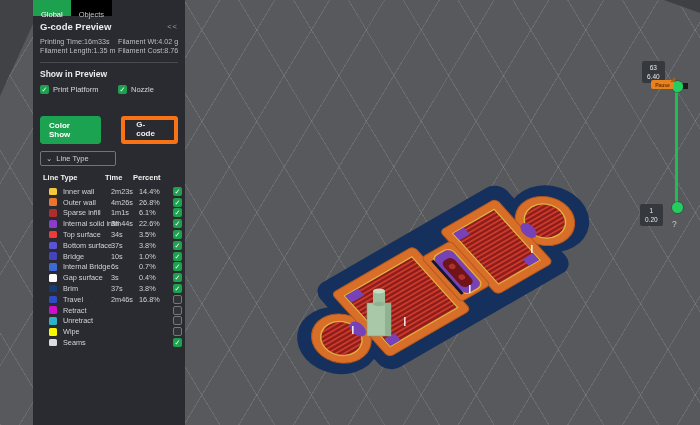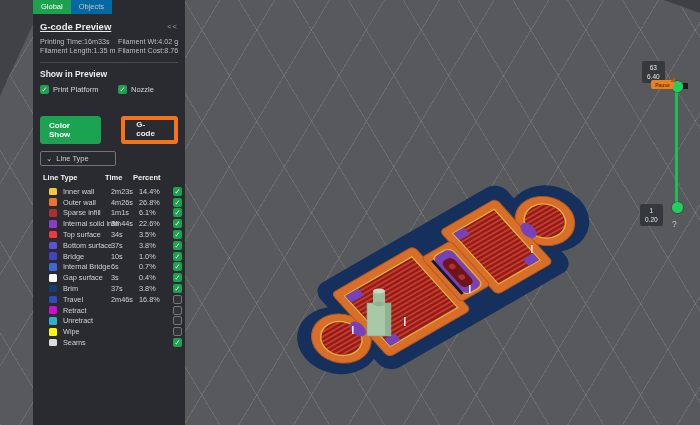--- a/index.html
+++ b/index.html
@@ -12,26 +12,26 @@
   .corner-tl{position:absolute;left:0;top:0;width:44px;height:96px;background:#414246;
     clip-path:polygon(0 0,100% 0,0 100%);}
   .corner-tr{position:absolute;right:0;top:0;width:36px;height:13px;background:#3f4043;
     clip-path:polygon(0 0,100% 0,100% 100%);}
   .model-svg{position:absolute;left:0;top:0;}
 
   
   .panel{position:absolute;left:33px;top:0;width:152px;height:425px;
     background:rgba(40,41,45,0.95);color:#c9cacc;}
   .tabs{display:flex;height:14px;}
-  .tab{padding:0 8px;line-height:14px;font-size:7.5px;cursor:default;}
+  .tab{padding:8px 8px;line-height:14px;font-size:7.5px;cursor:default;}
   .tab.active{background:#1ea14e;color:#ffffff;}
-  .tab.idle{background:#0369a1;color:#c2c3c5;}
+  .tab.idle{background:#000000;color:#c2c3c5;}
   .panel-body{padding:4px 7px 0 7px;}
   .title-row{display:flex;justify-content:space-between;align-items:center;margin:3px 0 5px 0;}
-  .title-row .t{font-weight:bold;font-size:9.5px;color:#ececec;text-decoration:underline;}
+  .title-row .t{font-weight:bold;font-size:9.5px;color:#ececec;}
   .title-row .c{font-size:7.5px;color:#9fa0a2;letter-spacing:1px;}
   .stats{display:grid;grid-template-columns:78px 1fr;font-size:7.2px;color:#bdbec0;white-space:nowrap;}
   .divider{border:none;border-top:1px solid #4a4b4f;margin:7px 0 6px 0;}
   .section-title{font-weight:bold;font-size:8.5px;color:#ececec;margin-bottom:6px;}
   .opts{display:grid;grid-template-columns:78px 1fr;margin-bottom:22px;}
   .opt{display:flex;align-items:center;gap:4px;font-size:7.5px;color:#d6d7d9;}
   .cb{width:9px;height:9px;border-radius:2px;display:inline-flex;align-items:center;justify-content:center;
     font-size:7px;line-height:1;flex:0 0 auto;}
   .cb.on{background:#1ea14e;color:#ffffff;}
   .cb.off{border:1px solid #76777b;background:rgba(255,255,255,0.04);}

